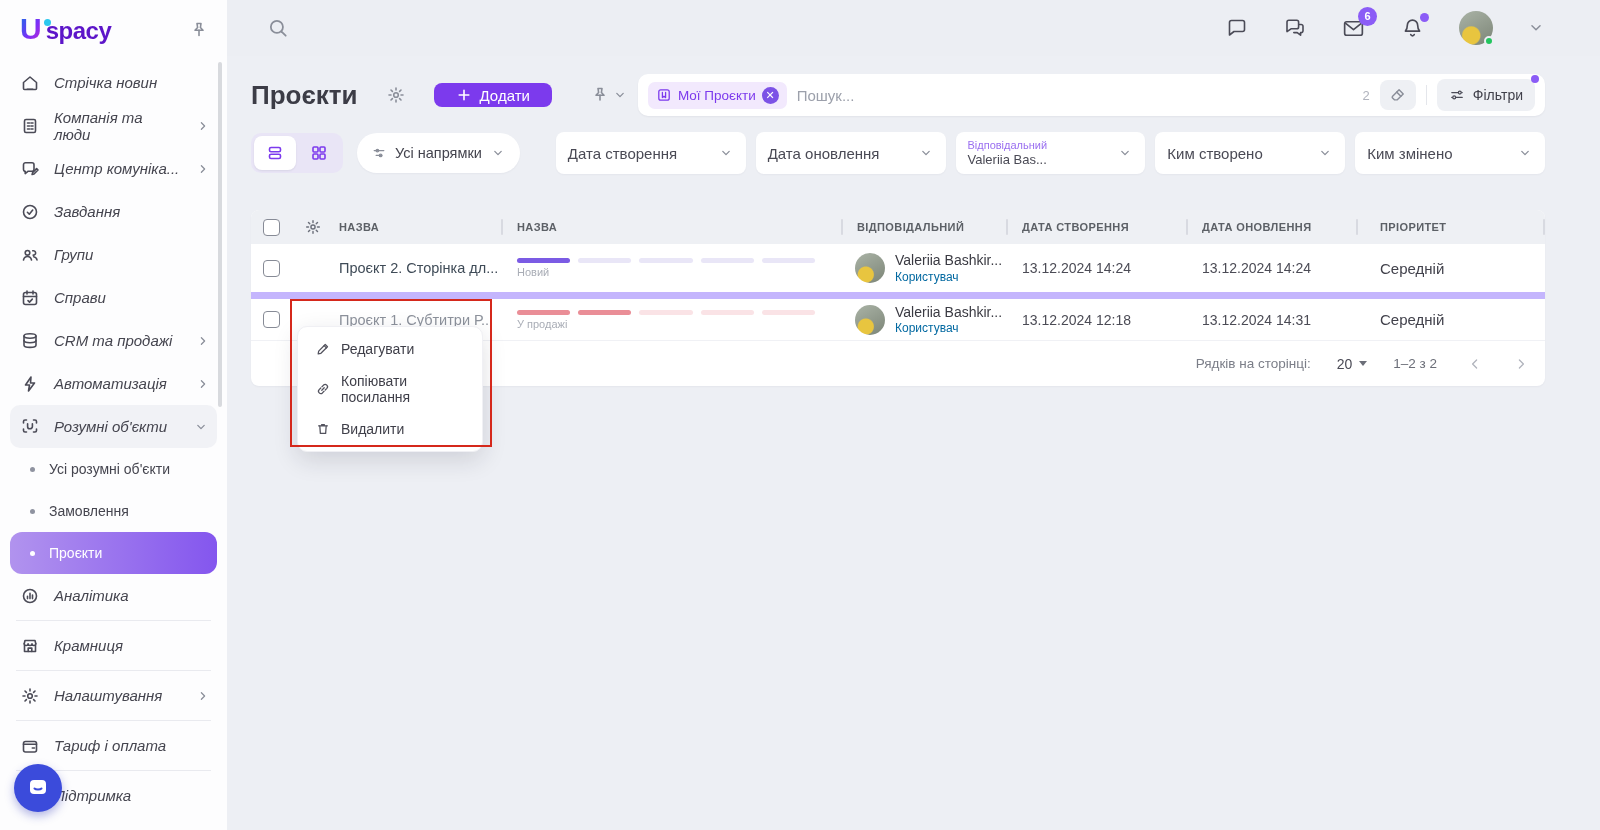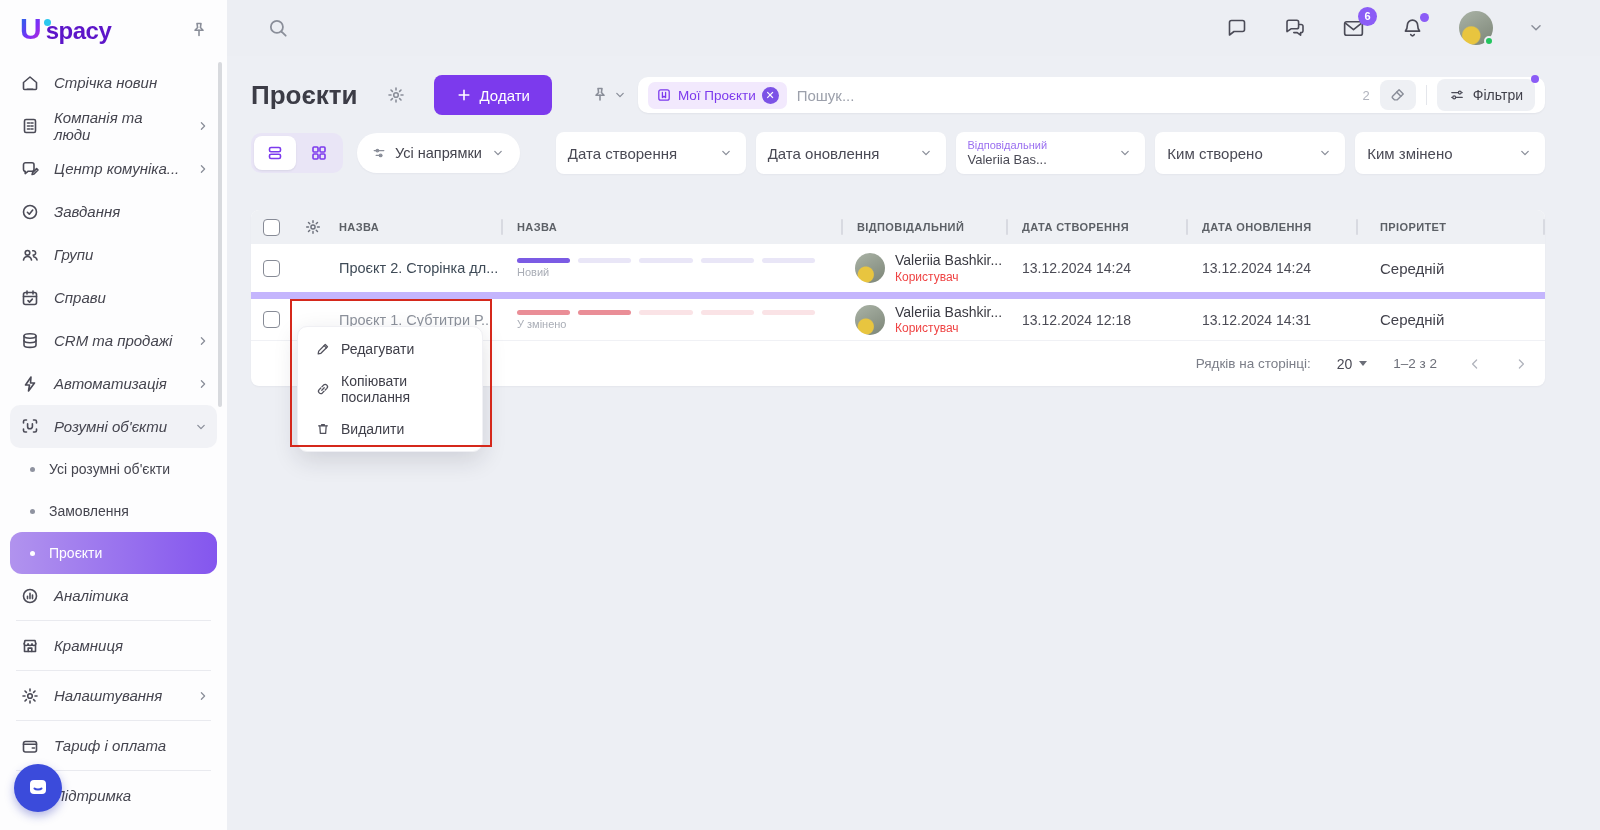--- a/index.html
+++ b/index.html
@@ -40,24 +40,24 @@
   .dot-badge { position:absolute; top:-3px; right:-4px; width:9px; height:9px; border-radius:50%; background:var(--accent-badge,#8b5cf6); }
   .avatar { width:34px; height:34px; border-radius:50%; position:relative; cursor:pointer; flex:none;
     background:radial-gradient(circle at 36% 72%, #e8c53f 0 26%, rgba(0,0,0,0) 30%), linear-gradient(150deg,#aab3a6,#7c8577); }
   .online { position:absolute; right:-1px; bottom:-1px; width:10px; height:10px; border-radius:50%; background:var(--online-green,#22c55e); border:2px solid #eceef3; }
 
   
   .content { position:absolute; left:227px; top:56px; width:1373px; height:774px; padding:18px 55px 0 24px; }
   .page-head { display:flex; align-items:center; height:42px; }
   .page-title { font-size:26px; font-weight:600; color:#3c3c46; }
   .head-gear { margin-left:28px; display:flex; cursor:pointer; }
-  .add-btn { margin-left:28px; height:40px; padding:0 22px; border:none; border-radius:8px; background:var(--accent,#7c3aed); color:#fff; font-size:15px; font-weight:500; display:flex; align-items:center; gap:8px; cursor:pointer; font-family:inherit; }
+  .add-btn { margin-left:28px; height:24px; padding:0 22px; border:none; border-radius:8px; background:var(--accent,#7c3aed); color:#fff; font-size:15px; font-weight:500; display:flex; align-items:center; gap:8px; cursor:pointer; font-family:inherit; }
   .filter-search { margin-left:38px; flex:1; display:flex; align-items:center; }
   .pin-ctrl { display:flex; align-items:center; gap:2px; margin-right:10px; cursor:pointer; }
-  .search-box { flex:1; height:36px; background:#fff; border-radius:10px; display:flex; align-items:center; padding:0 10px 0 10px; box-shadow:0 1px 2px rgba(16,24,40,.05); }
+  .search-box { flex:1; height:42px; background:#fff; border-radius:10px; display:flex; align-items:center; padding:0 10px 0 10px; box-shadow:0 1px 2px rgba(16,24,40,.05); }
   .chip { display:flex; align-items:center; gap:6px; background:#f2e9fd; border-radius:7px; padding:5px 8px; color:var(--accent,#7c3aed); font-size:13.5px; cursor:pointer; }
   .chip-x { width:17px; height:17px; border-radius:50%; background:#7c52e6; color:#fff; font-size:11px; display:flex; align-items:center; justify-content:center; cursor:pointer; }
   .search-input { flex:1; border:none; outline:none; background:transparent; font-size:15px; color:#3d3d46; margin-left:10px; font-family:inherit; }
   .search-input::placeholder { color:#9ca0ab; }
   .applied-count { color:#b0b3bd; font-size:13px; margin-right:10px; }
   .eraser-btn { width:36px; height:30px; background:#eef0f4; border-radius:8px; display:flex; align-items:center; justify-content:center; cursor:pointer; }
   .vsep { width:1px; height:20px; background:#e4e6eb; margin:0 10px; }
   .filters-btn { position:relative; height:32px; background:#eef0f4; border-radius:8px; display:flex; align-items:center; gap:8px; padding:0 12px; font-size:14px; color:#3f3f49; cursor:pointer; }
   .filters-dot { position:absolute; top:-4px; right:-4px; width:8px; height:8px; border-radius:50%; background:var(--accent-badge,#8b5cf6); }
 
@@ -91,21 +91,21 @@
   .seg { flex:1; height:5px; border-radius:3px; }
   .stage-label { font-size:11px; color:#a9adb6; }
   .r-new .seg { background:var(--stage-new-empty,#e9e6f7); }
   .r-new .seg.f { background:var(--stage-new-fill,#7b5be4); }
   .r-work .seg { background:var(--stage-work-empty,#fae3e6); }
   .r-work .seg.f { background:var(--stage-work-fill,#ea8e97); }
   .resp-cell { display:flex; align-items:center; gap:10px; padding-left:14px; }
   .avatar-sm { width:30px; height:30px; border-radius:50%; flex:none;
     background:radial-gradient(circle at 36% 72%, #e8c53f 0 26%, rgba(0,0,0,0) 30%), linear-gradient(150deg,#aab3a6,#7c8577); }
   .resp-name { font-size:14px; color:#3a3a42; line-height:1.25; }
-  .resp-role { font-size:12px; color:#ef4444; }
+  .resp-role { font-size:12px; color:#0369a1; }
   .date-cell { font-size:14px; color:#4b4b55; padding-left:16px; }
   .prio-cell { font-size:15px; color:#42424c; padding-left:24px; }
   .pagination { height:46px; display:flex; align-items:center; justify-content:flex-end; gap:26px; padding-right:16px; border-top:1px solid #f0f1f5; }
   .pg-label { font-size:13.5px; color:#7b7e88; }
   .pg-size { display:flex; align-items:center; gap:7px; font-size:14px; color:#4a4a55; cursor:pointer; }
   .tri-down { width:0; height:0; border-left:4.5px solid transparent; border-right:4.5px solid transparent; border-top:5.5px solid #6b6e78; }
   .pg-range { font-size:13.5px; color:#6b6e78; }
   .pg-nav { display:flex; gap:30px; margin-left:4px; }
   .pg-arrow { display:flex; cursor:pointer; }
 
@@ -499,21 +499,21 @@
         <span></span>
         <span class="name-cell name-muted">Проєкт 1. Субтитри Р...</span>
         <span class="stage-cell">
           <span class="segs">
             <span class="seg f"></span>
               <span class="seg f"></span>
               <span class="seg"></span>
               <span class="seg"></span>
               <span class="seg"></span>
           </span>
-          <span class="stage-label">У змінено</span>
+          <span class="stage-label">У продажі</span>
         </span>
         <span class="resp-cell">
           <span class="avatar-sm"></span>
           <span>
             <div class="resp-name">Valeriia Bashkir...</div>
             <div class="resp-role">Користувач</div>
           </span>
         </span>
         <span class="date-cell">13.12.2024 12:18</span>
         <span class="date-cell">13.12.2024 14:31</span>

